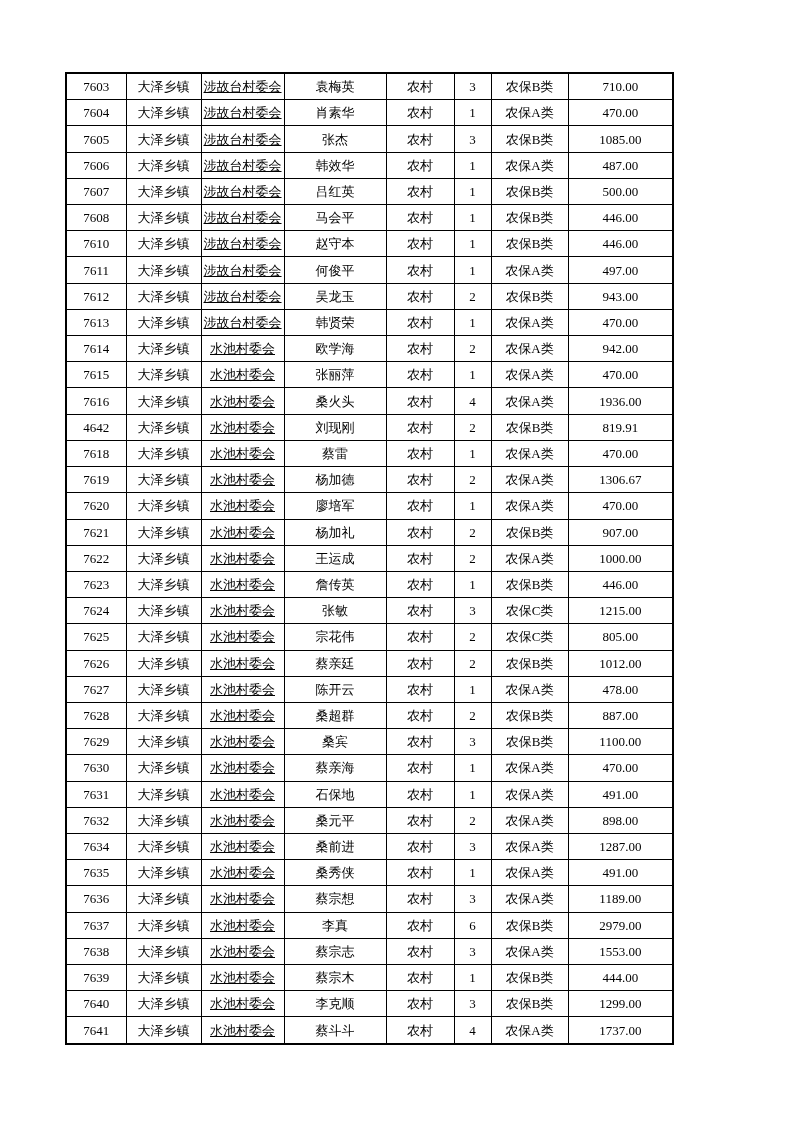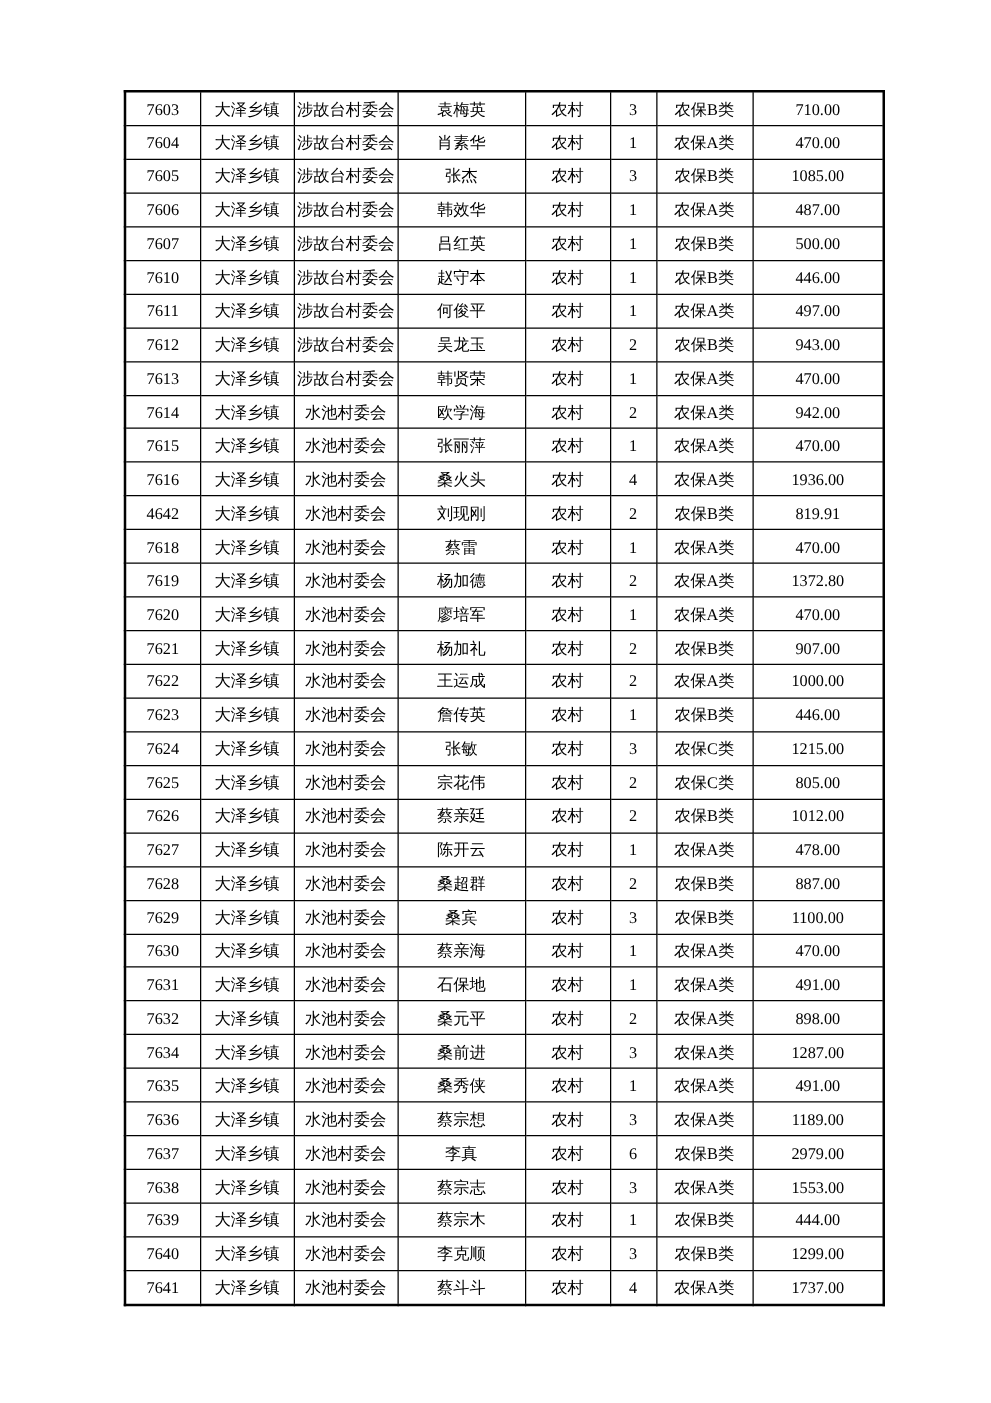--- a/index.html
+++ b/index.html
@@ -18,35 +18,35 @@
   }
   table.roster {
     position: absolute;
     left: 65px;
     top: 72px;
     width: 607px;
     height: 973px;
     border-collapse: collapse;
     table-layout: fixed;
     border: 2px solid #000000;
-    margin-left: 34px;
   }
   table.roster td {
     border: 1px solid #000000;
     text-align: center;
     vertical-align: middle;
     font-size: 13px;
     line-height: 1;
     padding: 0;
     overflow: hidden;
     white-space: nowrap;
     height: 23px;
   }
   table.roster td.c-village {
     letter-spacing: 0px;
+    text-decoration: underline;
   }
 </style>
 </head>
 <body>
 
 <div class="page">
   <table class="roster">
     <colgroup>
         <col style="width: 60px;">
         <col style="width: 75px;">
@@ -102,20 +102,30 @@
           <td class="c-id">7607</td>
           <td class="c-town">大泽乡镇</td>
           <td class="c-village">涉故台村委会</td>
           <td class="c-name">吕红英</td>
           <td class="c-type">农村</td>
           <td class="c-count">1</td>
           <td class="c-category">农保B类</td>
           <td class="c-amount">500.00</td>
         </tr>
         <tr>
+          <td class="c-id">7608</td>
+          <td class="c-town">大泽乡镇</td>
+          <td class="c-village">涉故台村委会</td>
+          <td class="c-name">马会平</td>
+          <td class="c-type">农村</td>
+          <td class="c-count">1</td>
+          <td class="c-category">农保B类</td>
+          <td class="c-amount">446.00</td>
+        </tr>
+        <tr>
           <td class="c-id">7610</td>
           <td class="c-town">大泽乡镇</td>
           <td class="c-village">涉故台村委会</td>
           <td class="c-name">赵守本</td>
           <td class="c-type">农村</td>
           <td class="c-count">1</td>
           <td class="c-category">农保B类</td>
           <td class="c-amount">446.00</td>
         </tr>
         <tr>
@@ -199,21 +209,21 @@
           <td class="c-amount">470.00</td>
         </tr>
         <tr>
           <td class="c-id">7619</td>
           <td class="c-town">大泽乡镇</td>
           <td class="c-village">水池村委会</td>
           <td class="c-name">杨加德</td>
           <td class="c-type">农村</td>
           <td class="c-count">2</td>
           <td class="c-category">农保A类</td>
-          <td class="c-amount">1372.80</td>
+          <td class="c-amount">1306.67</td>
         </tr>
         <tr>
           <td class="c-id">7620</td>
           <td class="c-town">大泽乡镇</td>
           <td class="c-village">水池村委会</td>
           <td class="c-name">廖培军</td>
           <td class="c-type">农村</td>
           <td class="c-count">1</td>
           <td class="c-category">农保A类</td>
           <td class="c-amount">470.00</td>

